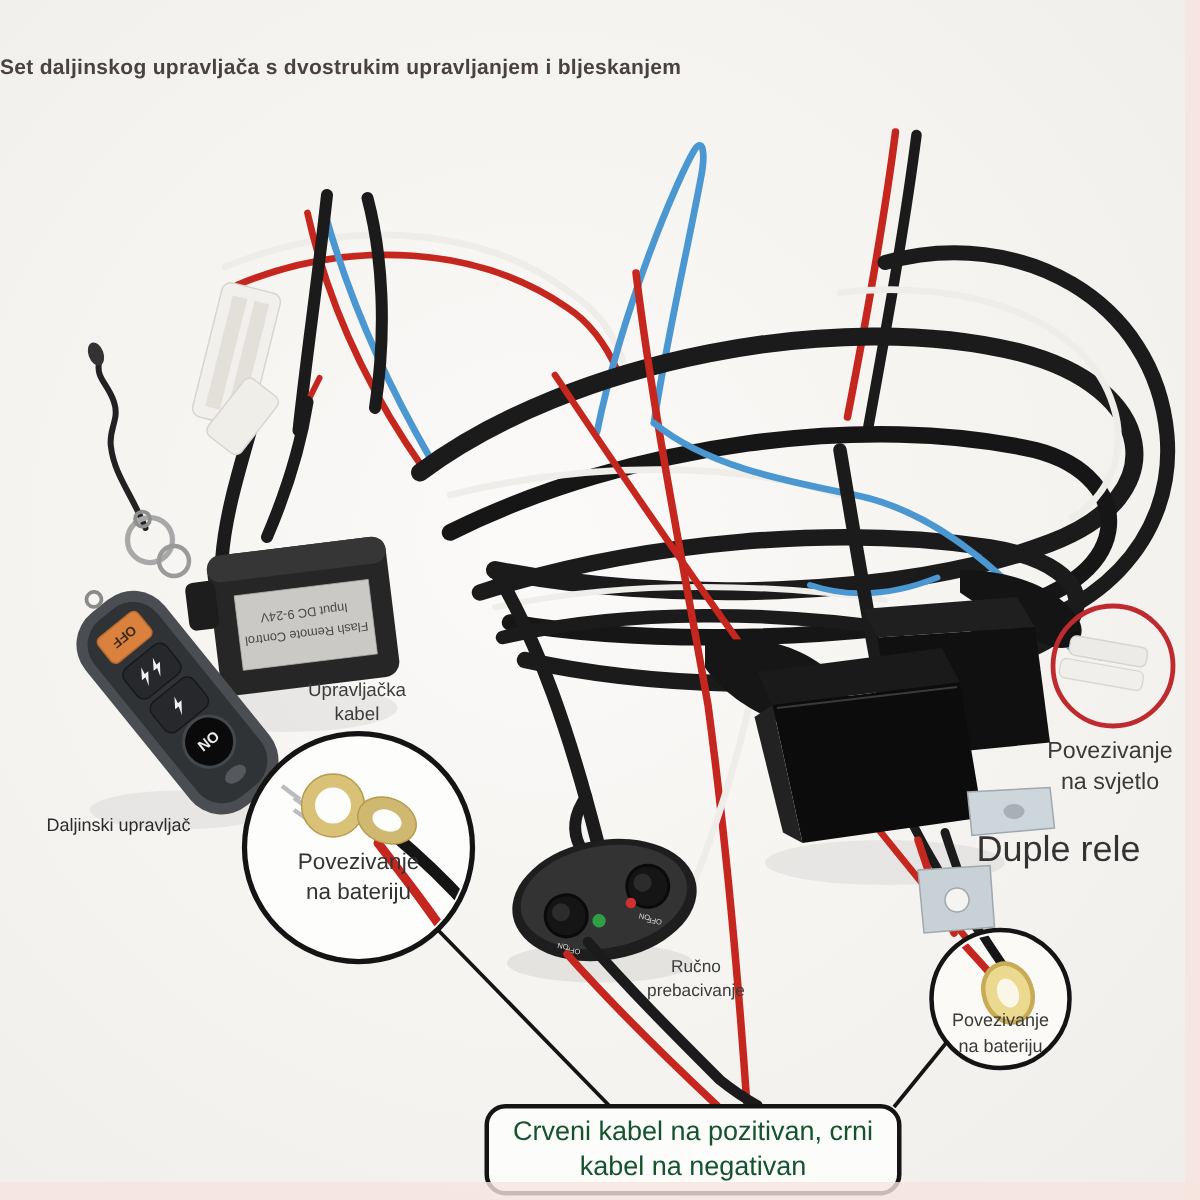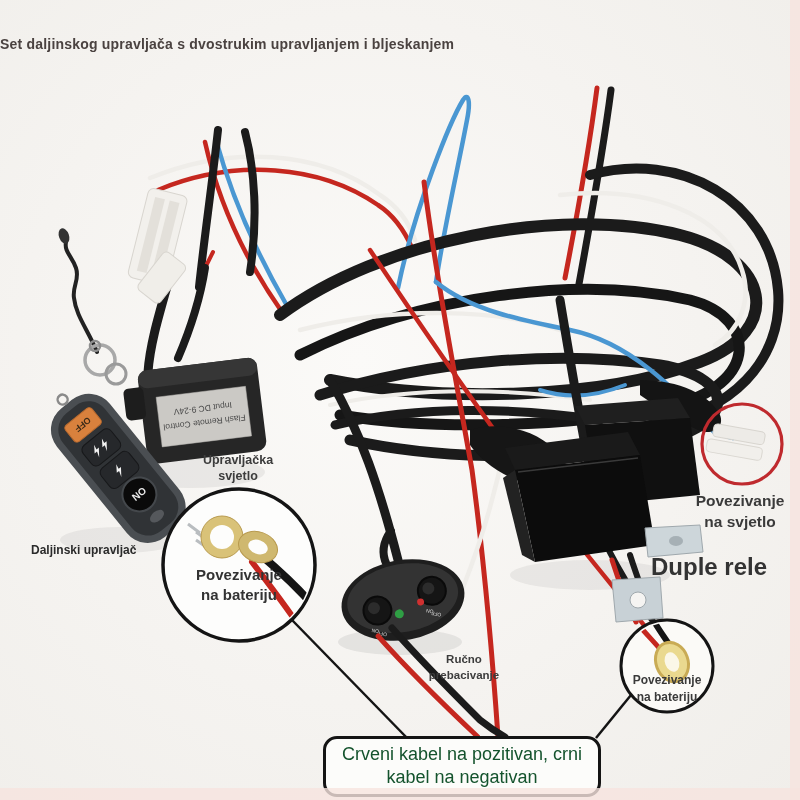--- a/index.html
+++ b/index.html
@@ -5,26 +5,26 @@
   html,body{margin:0;padding:0;background:#ffffff;}
   .scene{
     position:relative;width:800px;height:800px;overflow:hidden;
     font-family:"Liberation Sans",sans-serif;
     background:radial-gradient(ellipse at 45% 45%, #fbfaf8 0%, #f5f3f0 55%, #f0eeea 100%);
   }
   .edge-right{position:absolute;right:0;top:0;width:10px;height:800px;background:#f6e3df;opacity:.8;}
   .edge-bottom{position:absolute;left:0;bottom:0;width:800px;height:12px;background:#f6e3df;opacity:.8;}
   svg{position:absolute;left:0;top:0;}
   svg text{font-family:"Liberation Sans",sans-serif;}
-  .lbl{position:absolute;color:#3a3a3a;font-weight:bold;}
+  .lbl{position:absolute;color:#3a3a3a;}
   .lbl-title{left:0;right:0;top:36px;text-align:left;font-size:14px;font-weight:600;color:#4a4240;letter-spacing:.2px;}
   .lbl-remote{left:31px;top:543px;font-size:12px;color:#2b2b2b;}
   .lbl-box{left:168px;top:452px;width:140px;text-align:center;font-size:12.5px;line-height:1.3;color:#3c3c3c;}
   .lbl-batt-left{left:157px;top:565px;width:164px;text-align:center;font-size:15px;line-height:1.35;color:#333;}
-  .lbl-switch{left:398px;top:638px;width:132px;text-align:center;font-size:11.5px;line-height:1.35;color:#3c3c3c;margin-top:14px;}
+  .lbl-switch{left:398px;top:638px;width:132px;text-align:center;font-size:11.5px;line-height:1.35;color:#3c3c3c;}
   .lbl-light{left:666px;top:491px;width:148px;text-align:center;font-size:15.5px;line-height:1.35;color:#3a3a3a;}
   .lbl-relay{left:651px;top:553px;font-size:24px;color:#333;}
   .lbl-batt-right{left:601px;top:672px;width:132px;text-align:center;font-size:12px;line-height:1.4;color:#3a3a3a;}
   .note{
     position:absolute;left:323px;top:736px;width:256px;
     border:3px solid #141414;border-radius:14px;background:#fcfcfa;
     color:#14532d;font-size:18px;line-height:1.3;text-align:center;
     padding:4px 8px;
   }
 </style>
@@ -211,21 +211,21 @@
   <line x1="292" y1="620" x2="409" y2="740" stroke="#141414" stroke-width="2.5"></line>
   <line x1="631" y1="695" x2="596" y2="738" stroke="#141414" stroke-width="2.5"></line>
 </svg>
 
   <div class="lbl lbl-title">Set daljinskog upravljača s dvostrukim upravljanjem i bljeskanjem</div>
 
   <div class="lbl lbl-remote">Daljinski upravljač</div>
 
   <div class="lbl lbl-box">
     <div>Upravljačka</div>
-    <div>svjetlo</div>
+    <div>kabel</div>
   </div>
 
   <div class="lbl lbl-batt-left">
     <div>Povezivanje</div>
     <div>na bateriju</div>
   </div>
 
   <div class="lbl lbl-switch">
     <div>Ručno</div>
     <div>prebacivanje</div>

